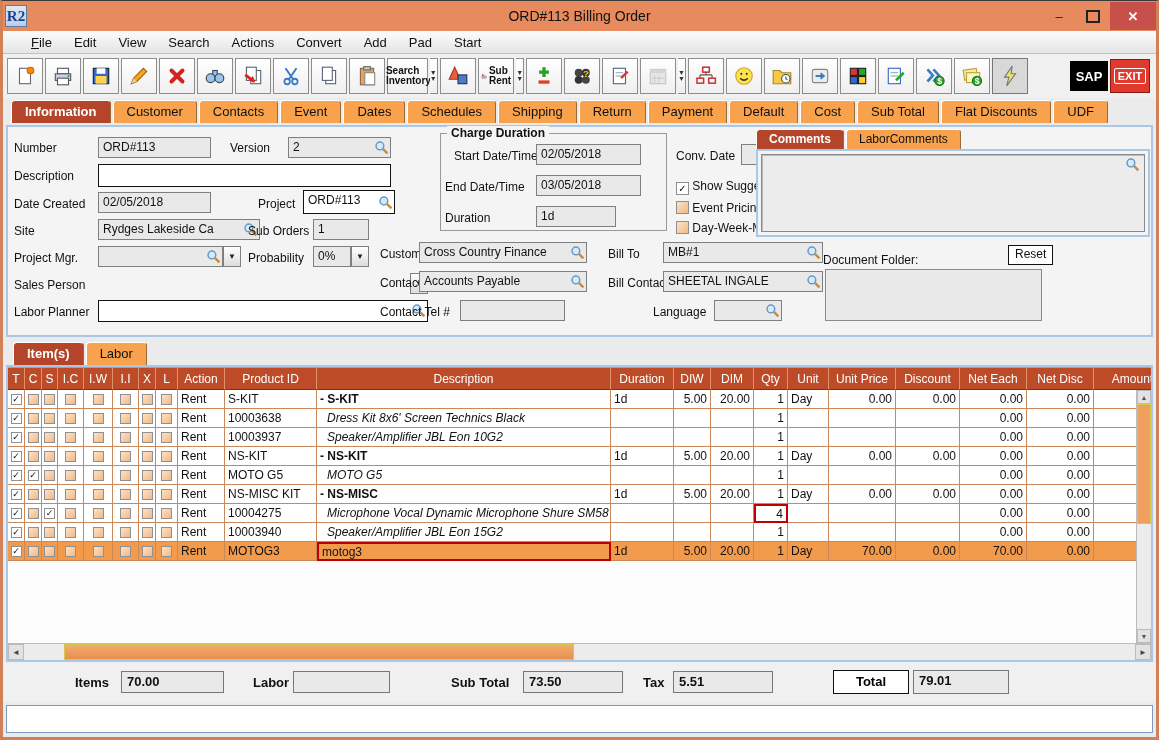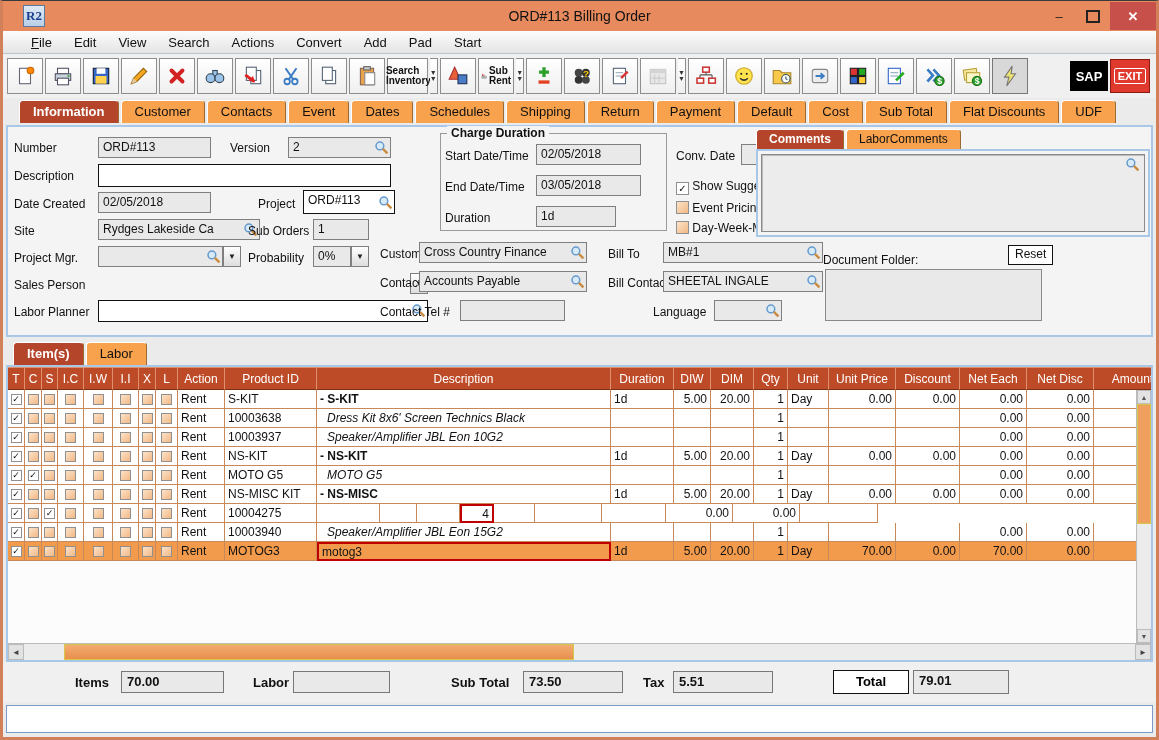--- a/index.html
+++ b/index.html
@@ -1,21 +1,21 @@
 <!DOCTYPE html>
 <html><head>
 <meta charset="utf-8">
 <style>
   html,body{margin:0;padding:0;}
   body{width:1159px;height:740px;overflow:hidden;font-family:"Liberation Sans",sans-serif;background:#EBEBEB;}
   .window{width:1159px;height:740px;box-sizing:border-box;border:1px solid #3a3a3a;border-left:3px solid #D2805A;border-right:3px solid #D2805A;border-bottom:3px solid #D2805A;display:flex;flex-direction:column;background:#EBEBEB;}
 
   
   .titlebar{height:30px;background:#E78A5E;display:flex;align-items:center;position:relative;flex:none;}
-  .appicon{width:20px;height:20px;margin-left:20px;background:linear-gradient(#dfe9f5,#b9cfe8);border:1px solid #5a7aa0;color:#1a3f8f;font-size:13px;font-weight:bold;text-align:center;line-height:20px;font-family:"Liberation Serif",serif;}
+  .appicon{width:20px;height:20px;margin-left:2px;background:linear-gradient(#dfe9f5,#b9cfe8);border:1px solid #5a7aa0;color:#1a3f8f;font-size:15px;font-weight:bold;text-align:center;line-height:20px;font-family:"Liberation Serif",serif;}
   .title{position:absolute;left:0;right:0;text-align:center;font-size:14px;color:#111;}
   .wctrl{display:flex;align-items:center;height:100%;margin-left:auto;z-index:2;}
   .wbtn{width:34px;height:28px;display:flex;align-items:center;justify-content:center;color:#222;font-size:13px;cursor:default;}
   .wbtn.max span{width:10px;height:9px;border:2px solid #222;display:inline-block;}
   .wbtn.close{width:46px;background:#C8504B;color:#fff;font-weight:bold;}
 
   
   .menubar{height:22px;background:linear-gradient(#FCFCFC,#E4E4E4);border-bottom:1px solid #B9C4CE;display:flex;align-items:center;padding-left:28px;flex:none;}
   .menuitem{font-size:13px;color:#111;margin-right:22px;cursor:default;}
 
@@ -24,21 +24,21 @@
   .tbtn{height:36px;min-width:36px;background:linear-gradient(#FFFFFF,#EFEFEF);border:1px solid #8E8E8E;display:flex;align-items:center;justify-content:center;margin-right:2px;box-sizing:border-box;padding:0 2px;}
   .tbtn.pressed{background:#D8D8D8;border:1px solid #777;}
   .tbtn.disabled svg{opacity:.45;}
   .tbtn .lbl{font-size:10px;font-weight:bold;color:#111;line-height:10px;text-align:left;margin-left:2px;max-width:54px;}
   .ddstrip{height:36px;width:13px;background:linear-gradient(#FFFFFF,#EFEFEF);border:1px solid #8E8E8E;border-left:none;display:flex;flex-direction:column;align-items:center;justify-content:center;font-size:7px;color:#333;line-height:6px;margin-right:2px;box-sizing:border-box;}
   .tbtn.sap{background:#000;color:#fff;font-weight:bold;font-size:13px;border:1px solid #000;height:30px;min-width:38px;margin-left:40px;}
   .tbtn.exit{background:#E03A2F;border:1px solid #8B1A10;height:34px;min-width:40px;}
   .tbtn.exit .exitlbl{color:#fff;font-size:11px;font-weight:bold;border:1px solid #fff;padding:1px 3px;border-radius:2px;}
 
   
-  .maintabs{height:25px;background:#EBEBEB;display:flex;align-items:flex-end;padding-left:16px;flex:none;}
+  .maintabs{height:25px;background:#EBEBEB;display:flex;align-items:flex-end;padding-left:8px;flex:none;}
   .tab{background:#F8A24D;border:1px solid #9c6b33;border-bottom:none;border-top-color:#fff;border-left-color:#fff;border-radius:4px 4px 0 0;padding:3px 13px 4px 13px;font-size:13px;color:#111;margin-right:2px;cursor:default;white-space:nowrap;}
   .tab.active{background:#B4452A;color:#fff;font-weight:bold;}
 
   
   .infopanel{margin:2px 3px;height:208px;border:2px solid #A9C7E7;background:#F4F4F4;position:relative;font-size:12px;color:#111;flex:none;}
   .lab{position:absolute;white-space:nowrap;}
   .fld{position:absolute;background:#E9E9E9;border:1px solid #7F7F7F;font-size:12px;padding:2px 4px;box-sizing:border-box;height:21px;color:#111;white-space:nowrap;overflow:hidden;}
   .fld.white{background:#fff;border:1.5px solid #111;}
   .mag{position:absolute;right:1px;top:2px;width:15px;height:15px;}
   .ddbtn{position:absolute;width:18px;height:21px;background:linear-gradient(#fff,#ddd);border:1px solid #7F7F7F;box-sizing:border-box;text-align:center;font-size:8px;color:#222;line-height:19px;}
@@ -376,21 +376,21 @@
 
     <div class="lab" style="left:6px;top:178px">Labor Planner</div>
     <div class="fld white" style="left:90px;top:173px;width:330px;height:22px"><span></span><span class="mag"><svg width="15" height="15" viewBox="0 0 14 14">
             <circle cx="5.5" cy="5.5" r="3.6" fill="#D6EBF7" stroke="#6699CC" stroke-width="1.4"></circle>
             <line x1="8.3" y1="8.3" x2="12.5" y2="12.5" stroke="#C98B3F" stroke-width="2.2"></line>
           </svg></span></div>
 
     <div class="groupbox" style="left:432px;top:6px;width:225px;height:96px">
       <div class="grouptitle">Charge Duration</div>
     </div>
-    <div class="lab" style="left:437px;top:22px">Start Date/Time</div>
+    <div class="lab" style="left:446px;top:22px">Start Date/Time</div>
     <div class="fld" style="left:528px;top:17px;width:105px">02/05/2018</div>
     <div class="lab" style="left:437px;top:53px">End Date/Time</div>
     <div class="fld" style="left:528px;top:48px;width:105px">03/05/2018</div>
     <div class="lab" style="left:437px;top:84px">Duration</div>
     <div class="fld" style="left:528px;top:79px;width:80px">1d</div>
 
     <div class="lab" style="left:668px;top:22px">Conv. Date</div>
     <div class="fld" style="left:733px;top:17px;width:90px"></div>
     <div class="cbrow" style="left:668px;top:52px">
         <div style="margin-bottom: 6px;"><span class="cb checked">✓</span> <span>Show Suggestions</span></div>
@@ -725,20 +725,21 @@
             <span class="cb"></span>
           </div>
           <div class="tcell ctr" style="width: 17px;">
             <span class="cb"></span>
           </div>
           <div class="tcell ctr" style="width: 22px;">
             <span class="cb"></span>
           </div>
           <div class="tcell" style="width: 47px;">Rent</div>
           <div class="tcell" style="width: 92px;">10004275</div>
+          <div class="tcell sub" style="width: 294px;">Microphone Vocal Dynamic Microphone Shure SM58</div>
           <div class="tcell" style="width: 63px;"></div>
           <div class="tcell num" style="width: 37px;"></div>
           <div class="tcell num" style="width: 43px;"></div>
           <div class="tcell num redbox" style="width: 34px;">4</div>
           <div class="tcell" style="width: 41px;"></div>
           <div class="tcell num" style="width: 67px;"></div>
           <div class="tcell num" style="width: 64px;"></div>
           <div class="tcell num" style="width: 67px;">0.00</div>
           <div class="tcell num" style="width: 67px;">0.00</div>
           <div class="tcell num" style="width: 78px;"></div>

